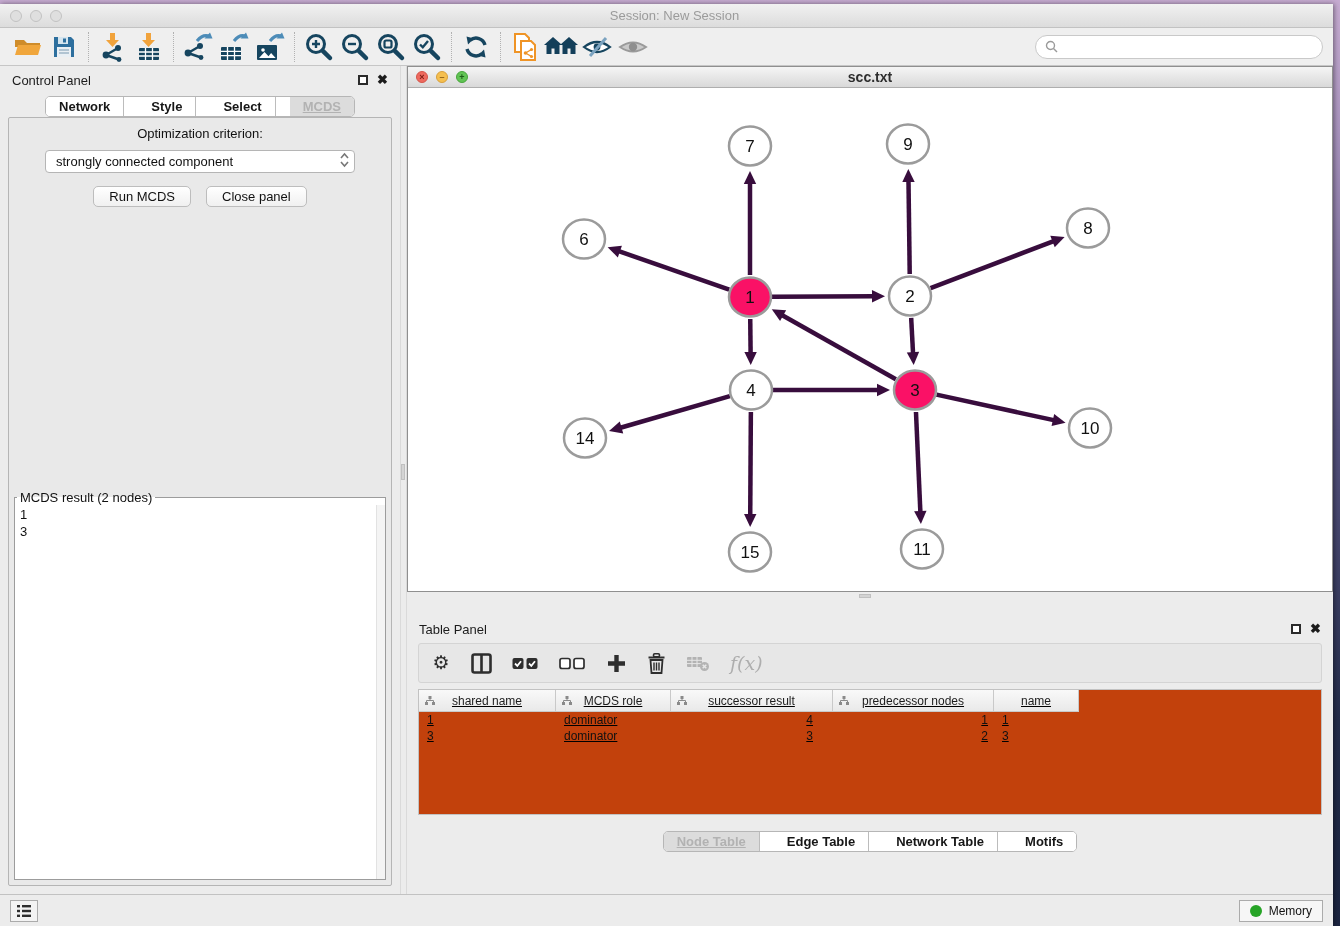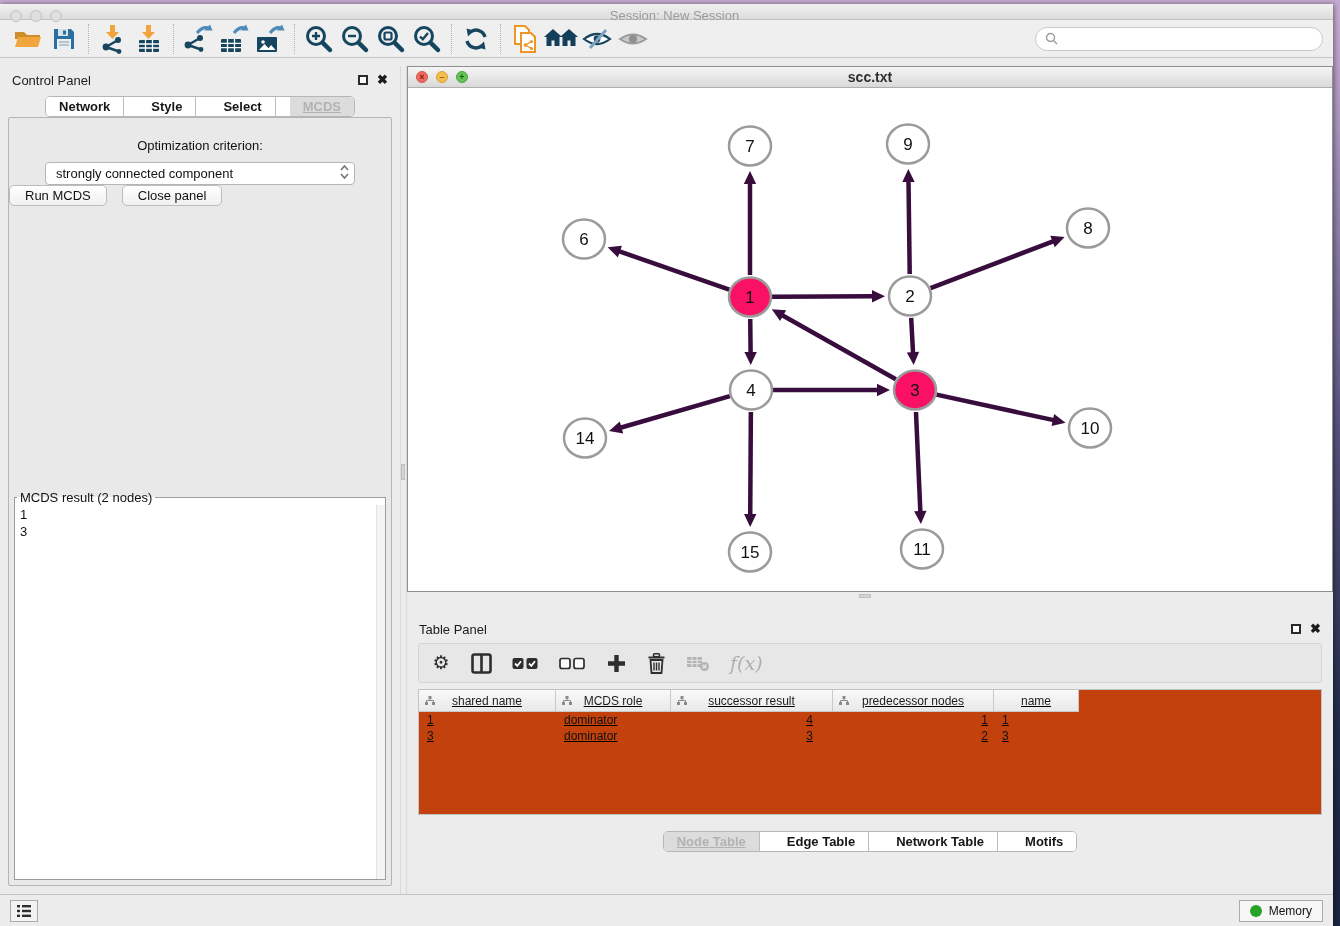--- a/index.html
+++ b/index.html
@@ -5,21 +5,21 @@
   * { box-sizing: border-box; }
   body {
     margin: 0; width: 1340px; height: 926px; overflow: hidden;
     background: linear-gradient(180deg,#c6abd1 0px,#a893bd 130px,#56527e 430px,#232c4a 720px,#1b2440 926px);
     font-family: "Liberation Sans", sans-serif;
     -webkit-font-smoothing: antialiased;
   }
   .app { position: absolute; left: 0; top: 4px; width: 1333px; height: 922px; background: #ececec; box-shadow: 1px 0 5px rgba(0,0,0,.45); }
 
   
-  .titlebar { height: 16px; background: linear-gradient(#f1f1f1,#dcdcdc); border-bottom: 1px solid #c2c2c2; position: relative; padding-left: 16px; }
+  .titlebar { height: 24px; background: linear-gradient(#f1f1f1,#dcdcdc); border-bottom: 1px solid #c2c2c2; position: relative; padding-left: 16px; }
   .traffic { position: absolute; left: 10px; top: 6px; display: flex; gap: 8px; }
   .light-inactive { width: 12px; height: 12px; border-radius: 50%; background: #dfdfdf; border: 1px solid #c2c2c2; }
   .title-text { text-align: center; line-height: 23px; color: #9b9b9b; font-size: 13px; }
 
   
   .toolbar { height: 38px; background: #efefef; border-bottom: 1px solid #c6c6c6; display: flex; align-items: center; padding: 0 10px; }
   .tb-btn { width: 36px; height: 34px; display: flex; align-items: center; justify-content: center; flex: none; }
   .tb-sep { width: 0; height: 30px; border-left: 1px dotted #b2b2b2; margin: 0 6px; flex: none; }
   .search-wrap { margin-left: auto; width: 288px; height: 24px; background: #fff; border: 1px solid #c9c9c9; border-radius: 12px; display: flex; align-items: center; padding: 0 9px; }
   .search-wrap input { border: none; outline: none; flex: 1; font-size: 13px; background: transparent; margin-left: 6px; }
@@ -32,24 +32,24 @@
   .cp-header { height: 28px; display: flex; align-items: center; padding: 0 12px; font-size: 13px; color: #1c1c1c; }
   .win-btns { margin-left: auto; display: flex; gap: 9px; align-items: center; }
   .float-btn { width: 10px; height: 10px; border: 2px solid #2b2b2b; background: #fff; }
   .close-btn { font-size: 13px; font-weight: bold; color: #1b1b1b; line-height: 10px; }
   .seg { display: flex; border: 1px solid #b6b6b6; border-radius: 5px; overflow: hidden; background: #fff; height: 21px; gap: 14px; }
   .seg .tab { padding: 0 13px; line-height: 19px; font-size: 13px; font-weight: 600; color: #161616; border-right: 1px solid #bcbcbc; background: #fff; white-space: nowrap; }
   .seg .tab:last-child { border-right: none; }
   .seg .tab.active { background: #dcdcdc; color: #b2b2b2; text-decoration: underline; }
   .cp-tabs-row { position: absolute; top: 30px; left: 0; right: 0; display: flex; justify-content: center; z-index: 2; }
   .cp-box { position: absolute; top: 51px; bottom: 8px; left: 8px; right: 8px; border: 1px solid #b5b5b5; background: #e9e9e9; border-radius: 2px; }
-  .opt-label { text-align: center; font-size: 13px; margin-top: 20px; color: #111; }
+  .opt-label { text-align: center; font-size: 13px; margin-top: 8px; color: #111; }
   .dropdown { margin: 9px auto 0; width: 310px; height: 23px; background: #fff; border: 1px solid #b5b5b5; border-radius: 4px; display: flex; align-items: center; padding: 0 4px 0 10px; font-size: 13px; color: #111; }
   .dd-arrows { margin-left: auto; }
-  .btn-row { display: flex; gap: 15px; }
+  .btn-row { display: flex; justify-content: center; gap: 15px; margin-top: 13px; }
   .mac-btn { height: 21px; padding: 0 15px; border: 1px solid #bdbdbd; border-radius: 5px; background: linear-gradient(#ffffff,#f0f0f0); font-size: 13px; color: #111; display: flex; align-items: center; }
   .result-box { position: absolute; left: 5px; right: 5px; top: 372px; bottom: 5px; border: 1px solid #9c9c9c; margin: 0; padding: 0; display: flex; flex-direction: column; background: #fff; }
   .result-box legend { font-size: 13px; color: #111; padding: 0 3px; margin-left: 2px; background: transparent; }
   .result-inner { flex: 1; position: relative; background: #fff; }
   .result-text { position: absolute; inset: 0 9px 0 0; font-size: 13px; line-height: 17px; padding: 1px 5px; color: #111; }
   .scroll-track { position: absolute; right: 0; top: 0; bottom: 0; width: 9px; background: #f4f4f4; border-left: 1px solid #e2e2e2; }
 
   
   .v-divider { width: 7px; background: #ececec; border-left: 1px solid #dadada; border-right: 1px solid #dadada; position: relative; flex: none; }
   .v-handle { position: absolute; top: 398px; left: 0; width: 4px; height: 16px; background: #d4d4d4; border: 1px solid #c0c0c0; }

